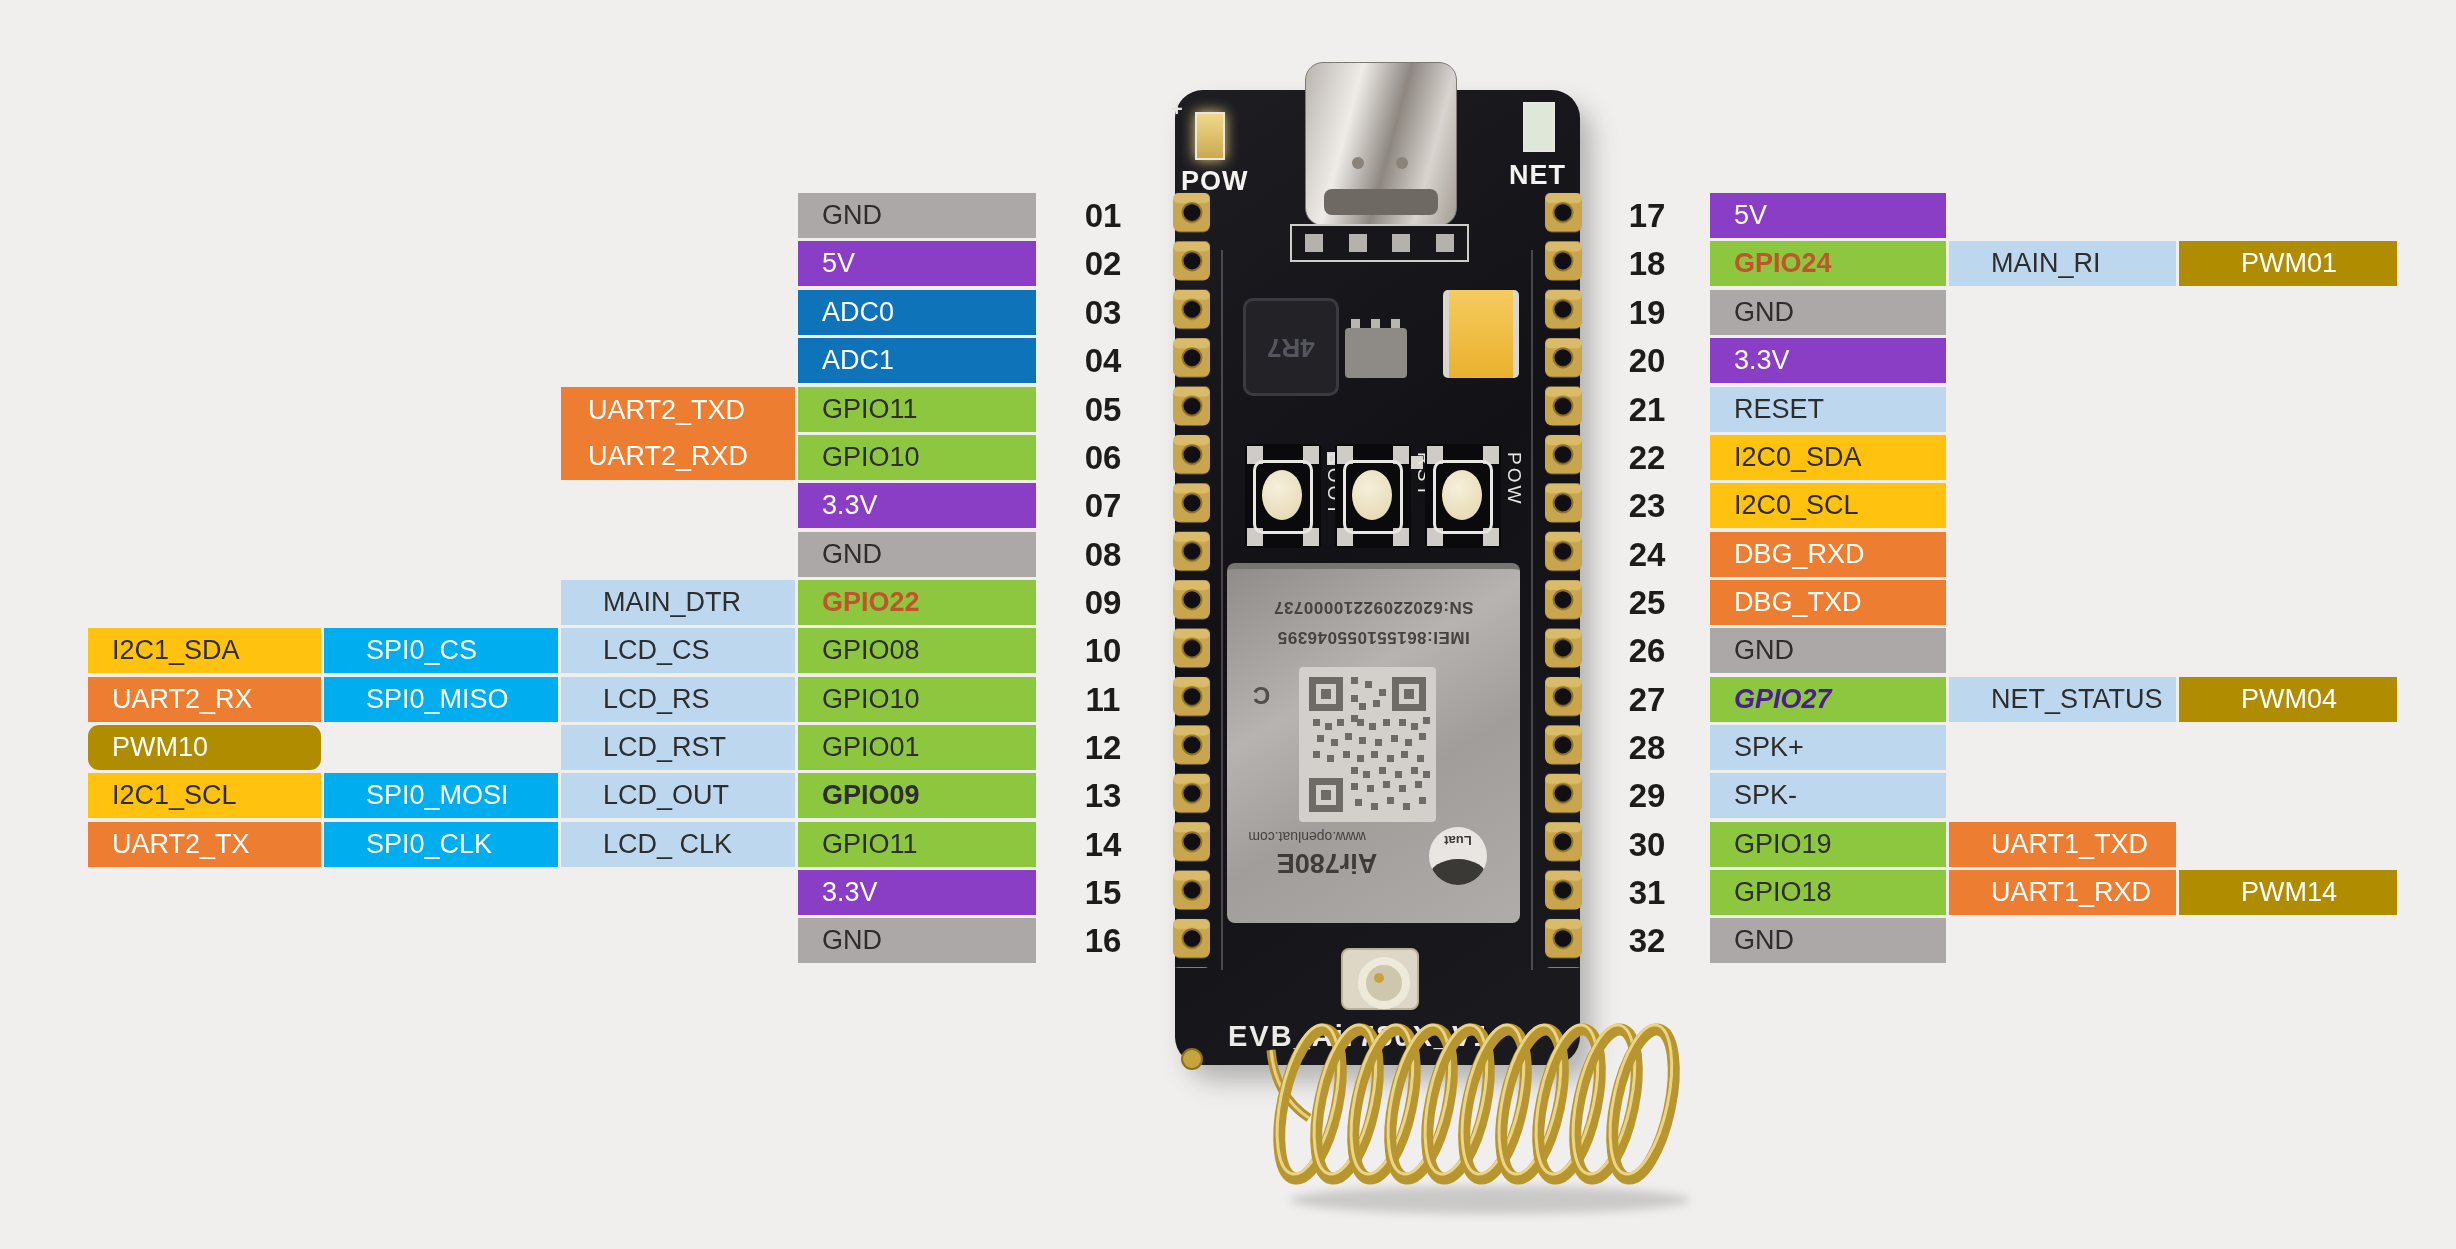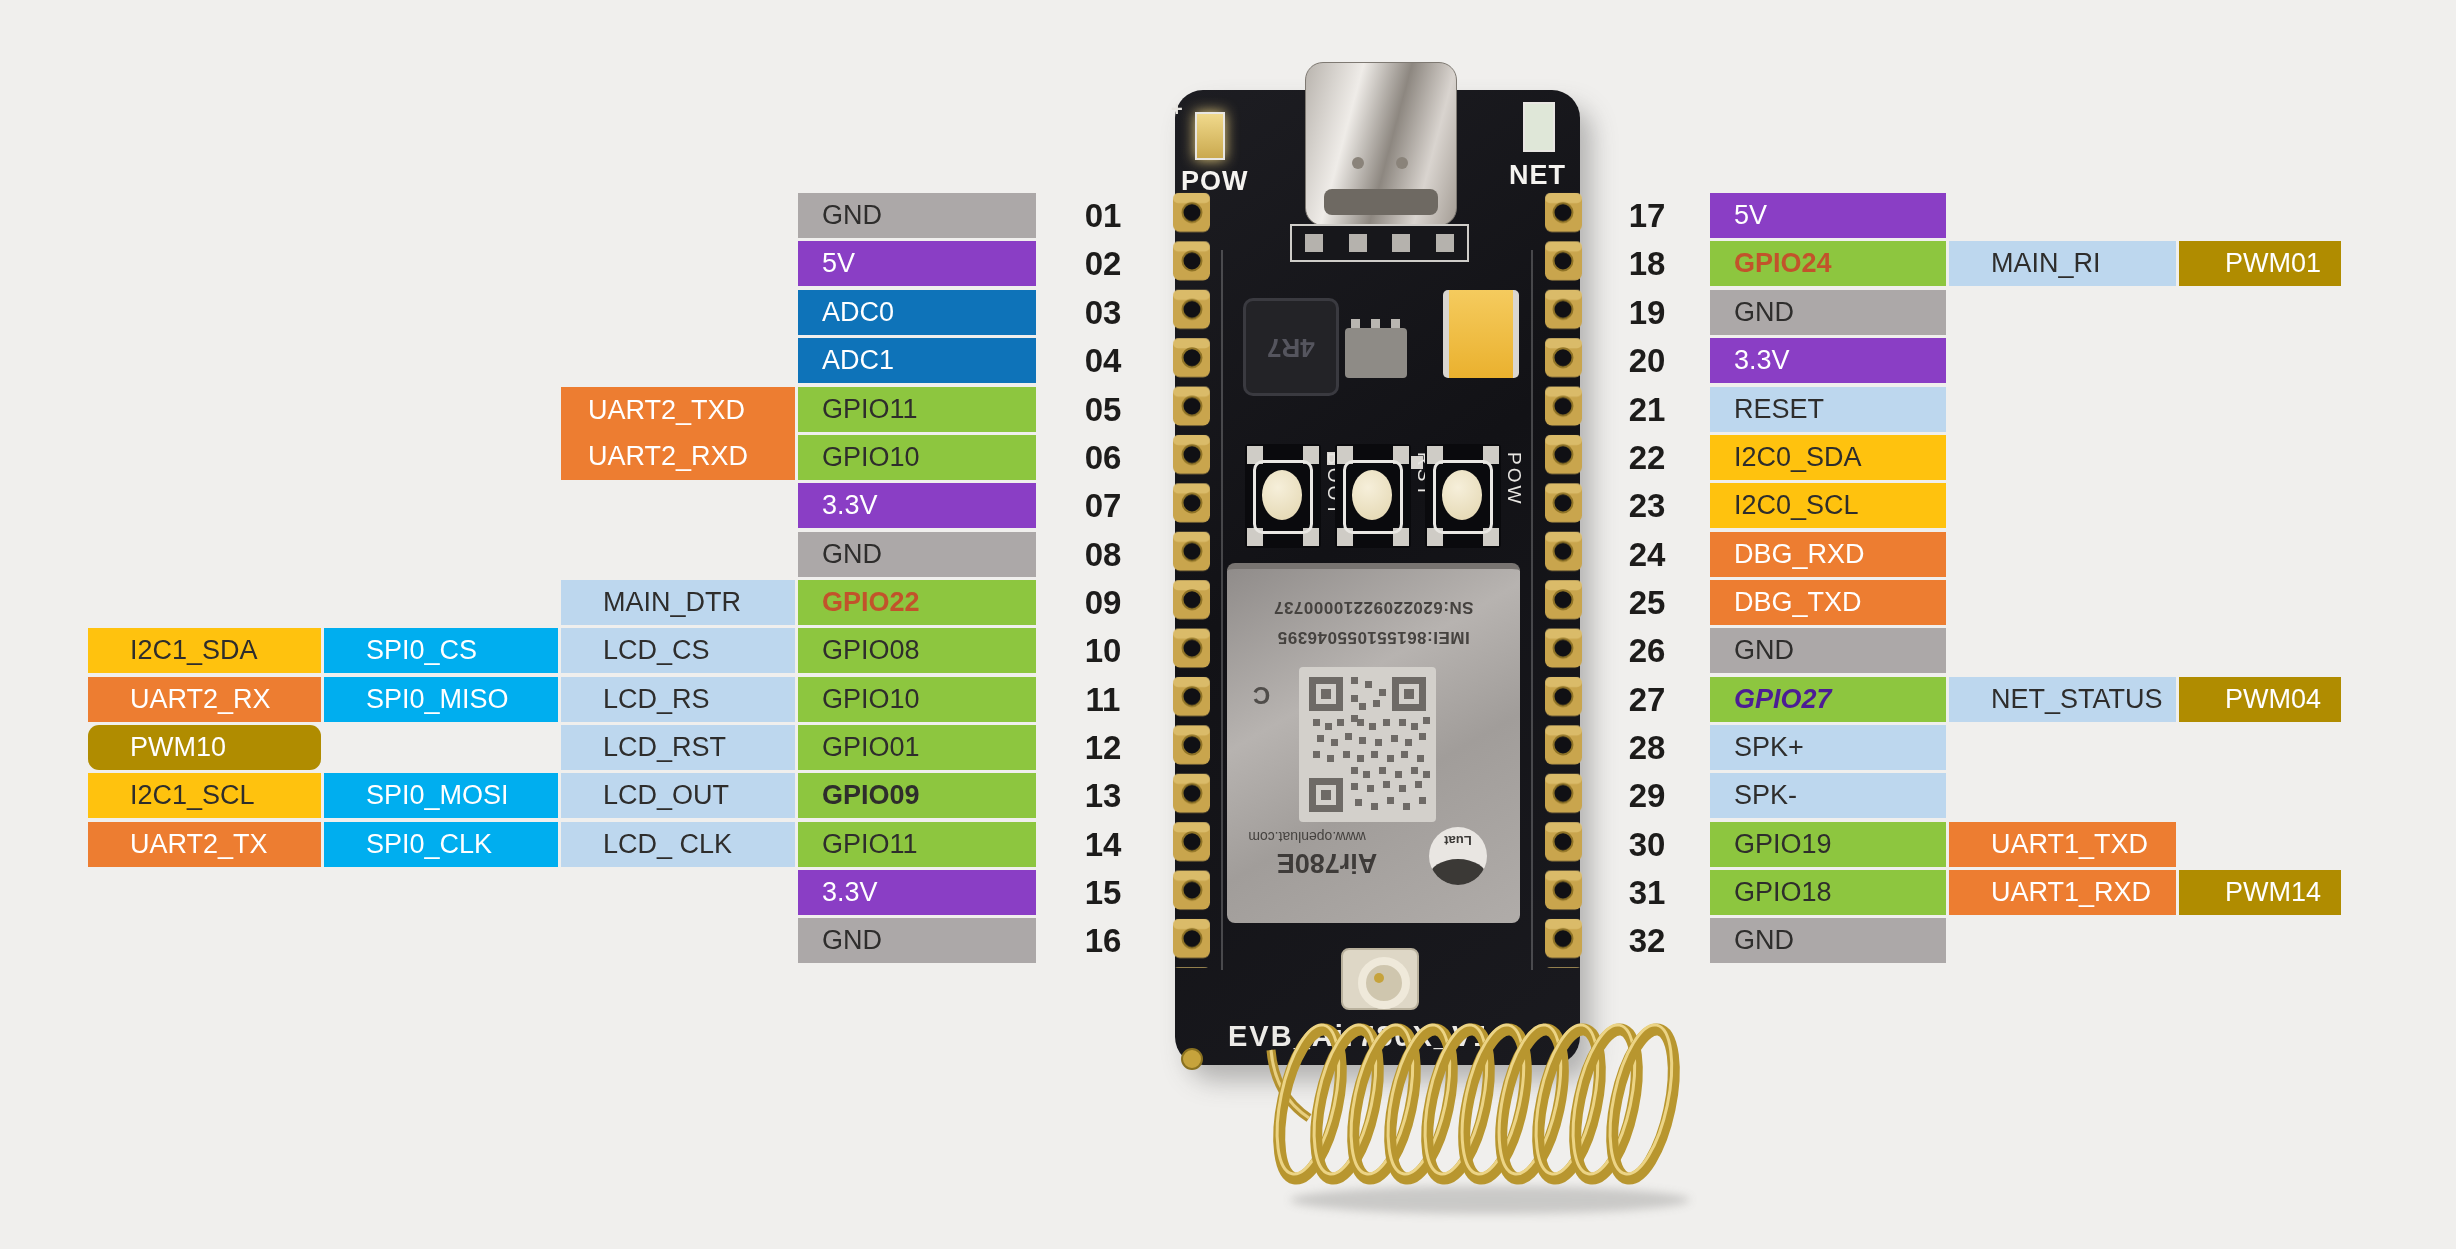--- a/index.html
+++ b/index.html
@@ -7,24 +7,24 @@
 
   
   .cell{position:absolute;height:45px;line-height:45px;font-size:27px;padding-left:24px;
         box-sizing:border-box;white-space:nowrap;color:#2e2d2c;}
   .num{position:absolute;height:45px;line-height:45px;width:94px;text-align:center;
        font-size:33px;font-weight:600;color:#1d1c1b;}
   .nl{left:1056px}.nr{left:1600px}
   .cl{left:798px;width:238px}
   .cf{left:561px;width:234px;padding-left:42px}
   .cs{left:324px;width:234px;padding-left:42px}
-  .ci{left:88px;width:233px;padding-left:42px}
+  .ci{left:88px;width:233px;padding-left:24px}
   .rn{left:1710px;width:236px}
   .rf{left:1949px;width:227px;padding-left:42px}
-  .rp{left:2179px;width:162px;padding-left:46px}
+  .rp{left:2179px;width:218px;padding-left:62px}
   .uart2{left:561px;top:387px;width:234px;height:93px;padding:0}
   .u2l{height:46px;line-height:47px;padding-left:27px;font-size:27px}
 
   
   .board-wrap{position:absolute;left:1165px;top:40px;width:560px;height:1205px;}
   .pcb{position:absolute;left:10px;top:50px;width:405px;height:975px;border-radius:28px;
        background:linear-gradient(145deg,#1d1d22,#121216 45%,#1a1a1f);
        box-shadow:12px 16px 24px rgba(70,70,68,.35);}
   .silkline{position:absolute;width:2px;background:rgba(255,255,255,.22);top:210px;height:720px;}
   .usb{position:absolute;left:140px;top:22px;width:150px;height:162px;border-radius:18px;

